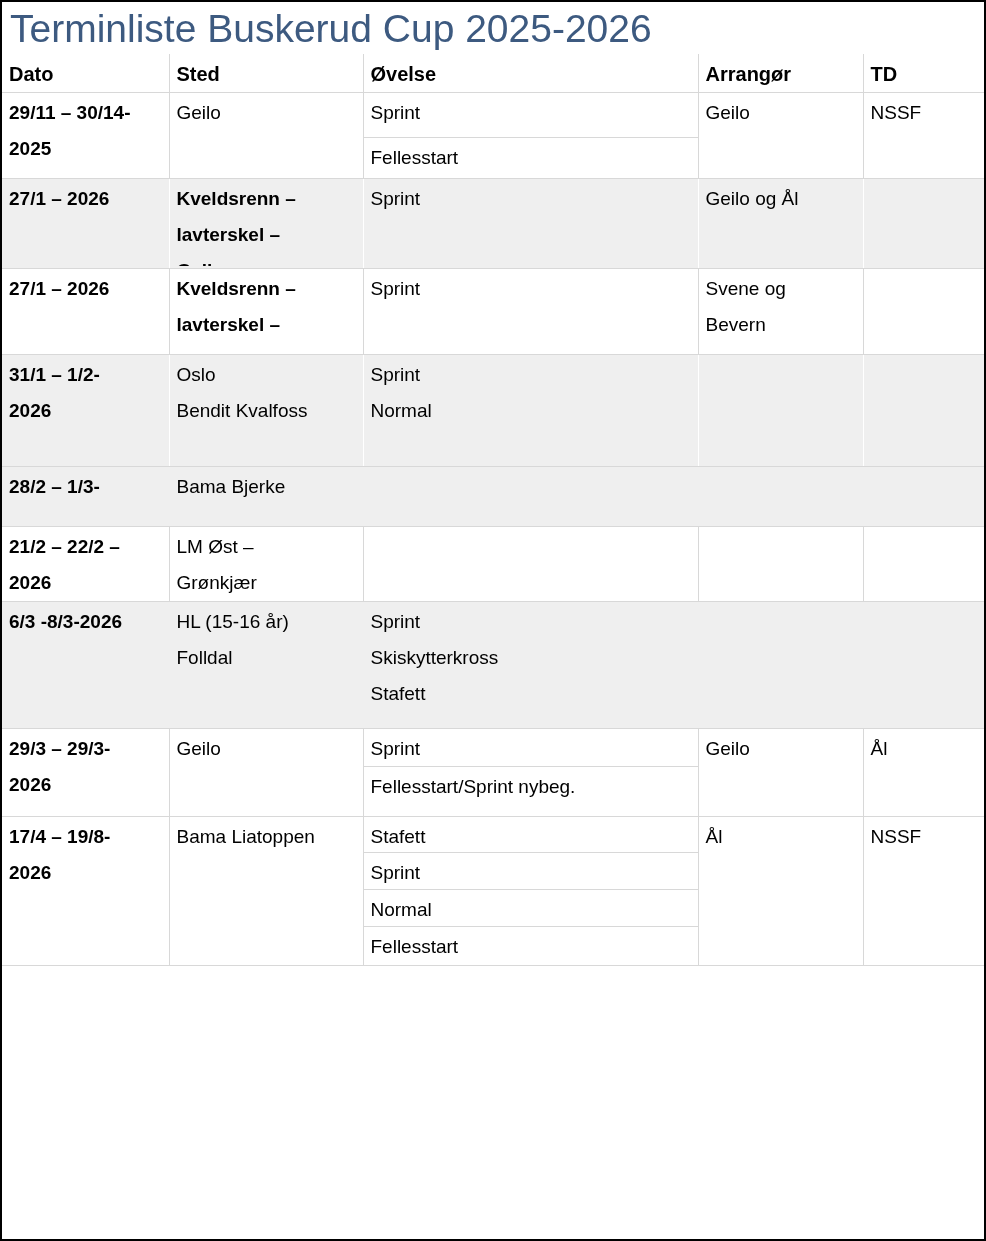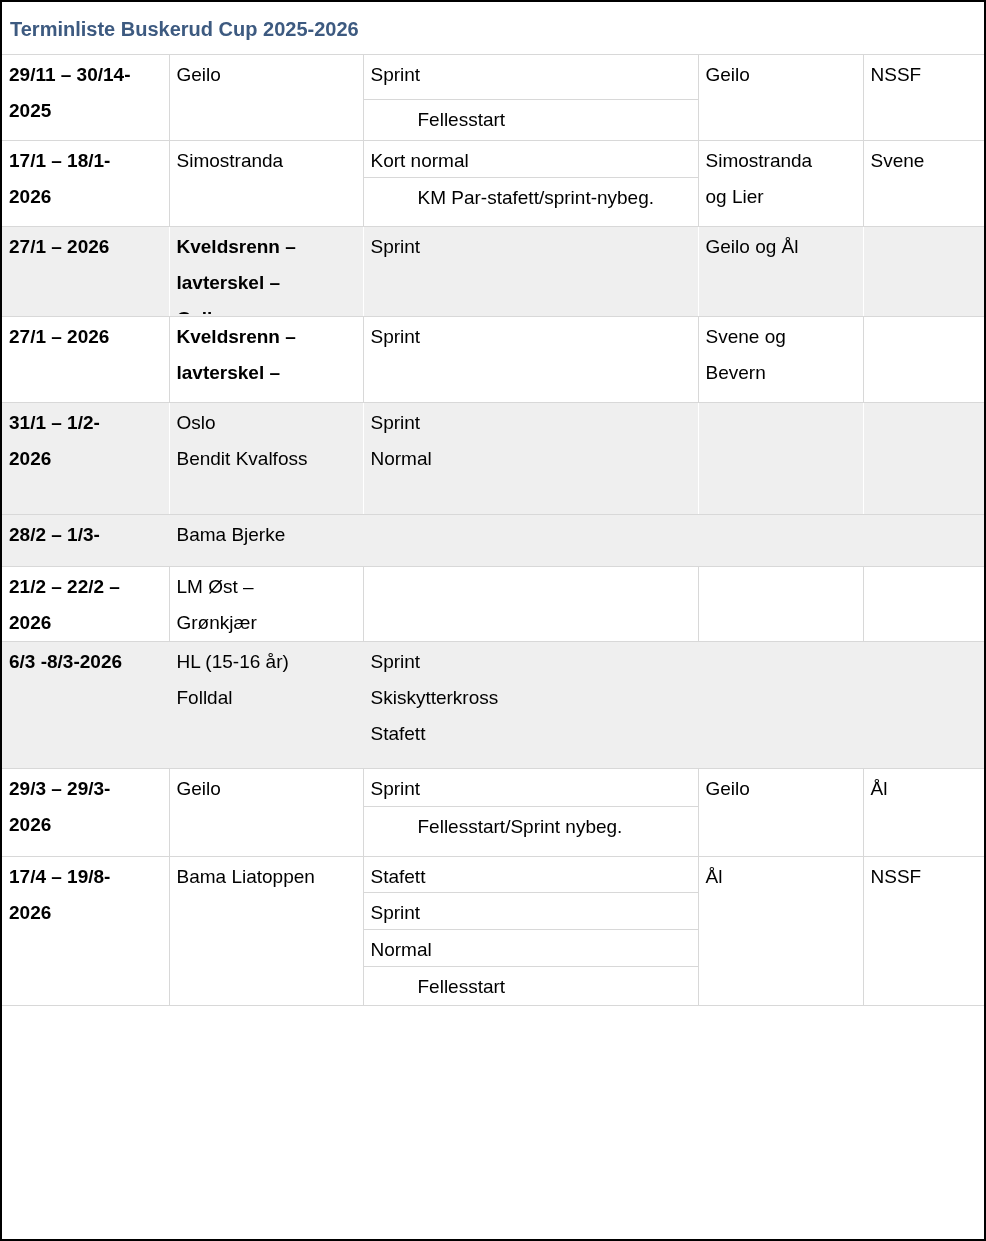--- a/index.html
+++ b/index.html
@@ -10,21 +10,21 @@
   }
   html,body{margin:0;padding:0;background:#fff;}
   .page{
     width:986px;height:1241px;box-sizing:border-box;
     border:2px solid var(--frame);
     background:#fff;overflow:hidden;
     font-family:"Liberation Sans",sans-serif;color:#000;
   }
   .title{
     height:52px;box-sizing:border-box;padding:7px 0 0 8px;
-    font-size:20px;font-weight:bold;color:var(--title-color);
+    font-size:39px;font-weight:normal;color:var(--title-color);
     line-height:40px;white-space:nowrap;
   }
   table.sched{
     width:982px;border-collapse:collapse;table-layout:fixed;
   }
   col.c-dato{width:167px;} col.c-sted{width:194px;} col.c-ovelse{width:335px;}
   col.c-arr{width:165px;} col.c-td{width:121px;}
   th,td{
     vertical-align:top;text-align:left;box-sizing:border-box;
     border:1px solid var(--grid);
@@ -37,40 +37,47 @@
   tr.grey td{background:var(--zebra);border-left-color:#fff;border-right-color:#fff;}
   tr.grey td:first-child{border-left:none;}
   tr.grey td:last-child{border-right:none;}
   tr.grey.noseam td{border-left-color:var(--zebra);border-right-color:var(--zebra);}
   td.dato{font-weight:bold;}
   td.split{padding:0;}
   td.split .sub{
     box-sizing:border-box;padding:2px 6px 0 7px;
     border-bottom:1px solid var(--grid);
   }
-  td.split .sub:last-child{border-bottom:none;margin-left:47px;}
+  td.split .sub:last-child{border-bottom:none;}
   .clip{overflow:hidden;font-weight:bold;}
 </style>
 </head>
 <body>
 
 <div class="page">
 
   <div class="title">Terminliste Buskerud Cup 2025-2026</div>
 
   <table class="sched">
     <colgroup>
       <col class="c-dato">
         <col class="c-sted">
         <col class="c-ovelse">
         <col class="c-arr">
         <col class="c-td">
     </colgroup>
 
     <tbody>
+        <tr style="height:38px">
+      <th>Dato</th>
+      <th>Sted</th>
+      <th>Øvelse</th>
+      <th>Arrangør</th>
+      <th>TD</th>
+    </tr>
 
     <tr style="height:86px">
       <td class="dato">
         <div>29/11 – 30/14-</div>
         <div>2025</div>
       </td>
       <td>
         <div>Geilo</div>
       </td>
       <td class="split">
@@ -79,40 +86,20 @@
       </td>
       <td>
         <div>Geilo</div>
       </td>
       <td>
         <div>NSSF</div>
       </td>
     </tr>
 
 
-    <tr style="height:86px">
-      <td class="dato">
-        <div>17/1 – 18/1-</div>
-        <div>2026</div>
-      </td>
-      <td>
-        <div>Simostranda</div>
-      </td>
-      <td class="split">
-        <div class="sub" style="height:37px">Kort normal</div>
-        <div class="sub">KM Par-stafett/sprint-nybeg.</div>
-      </td>
-      <td>
-        <div>Simostranda</div>
-        <div>og Lier</div>
-      </td>
-      <td>
-        <div>Svene</div>
-      </td>
-    </tr>
 
     <tr class="grey" style="height:90px">
       <td class="dato">
         <div>27/1 – 2026</div>
       </td>
       <td>
         <div class="clip" style="height:85px">
           <div>Kveldsrenn –</div>
           <div>lavterskel –</div>
           <div>Geilo</div>
@@ -159,21 +146,21 @@
       </td>
       <td>
         <div>Sprint</div>
         <div>Normal</div>
       </td>
       <td></td>
       <td></td>
     </tr>
 
 
-    <tr class="grey noseam" style="height:52px">
+    <tr class="grey noseam" style="height:60px">
       <td class="dato">
         <div>28/2 – 1/3-</div>
       </td>
       <td>
         <div>Bama Bjerke</div>
       </td>
       <td></td>
       <td></td>
       <td></td>
     </tr>

